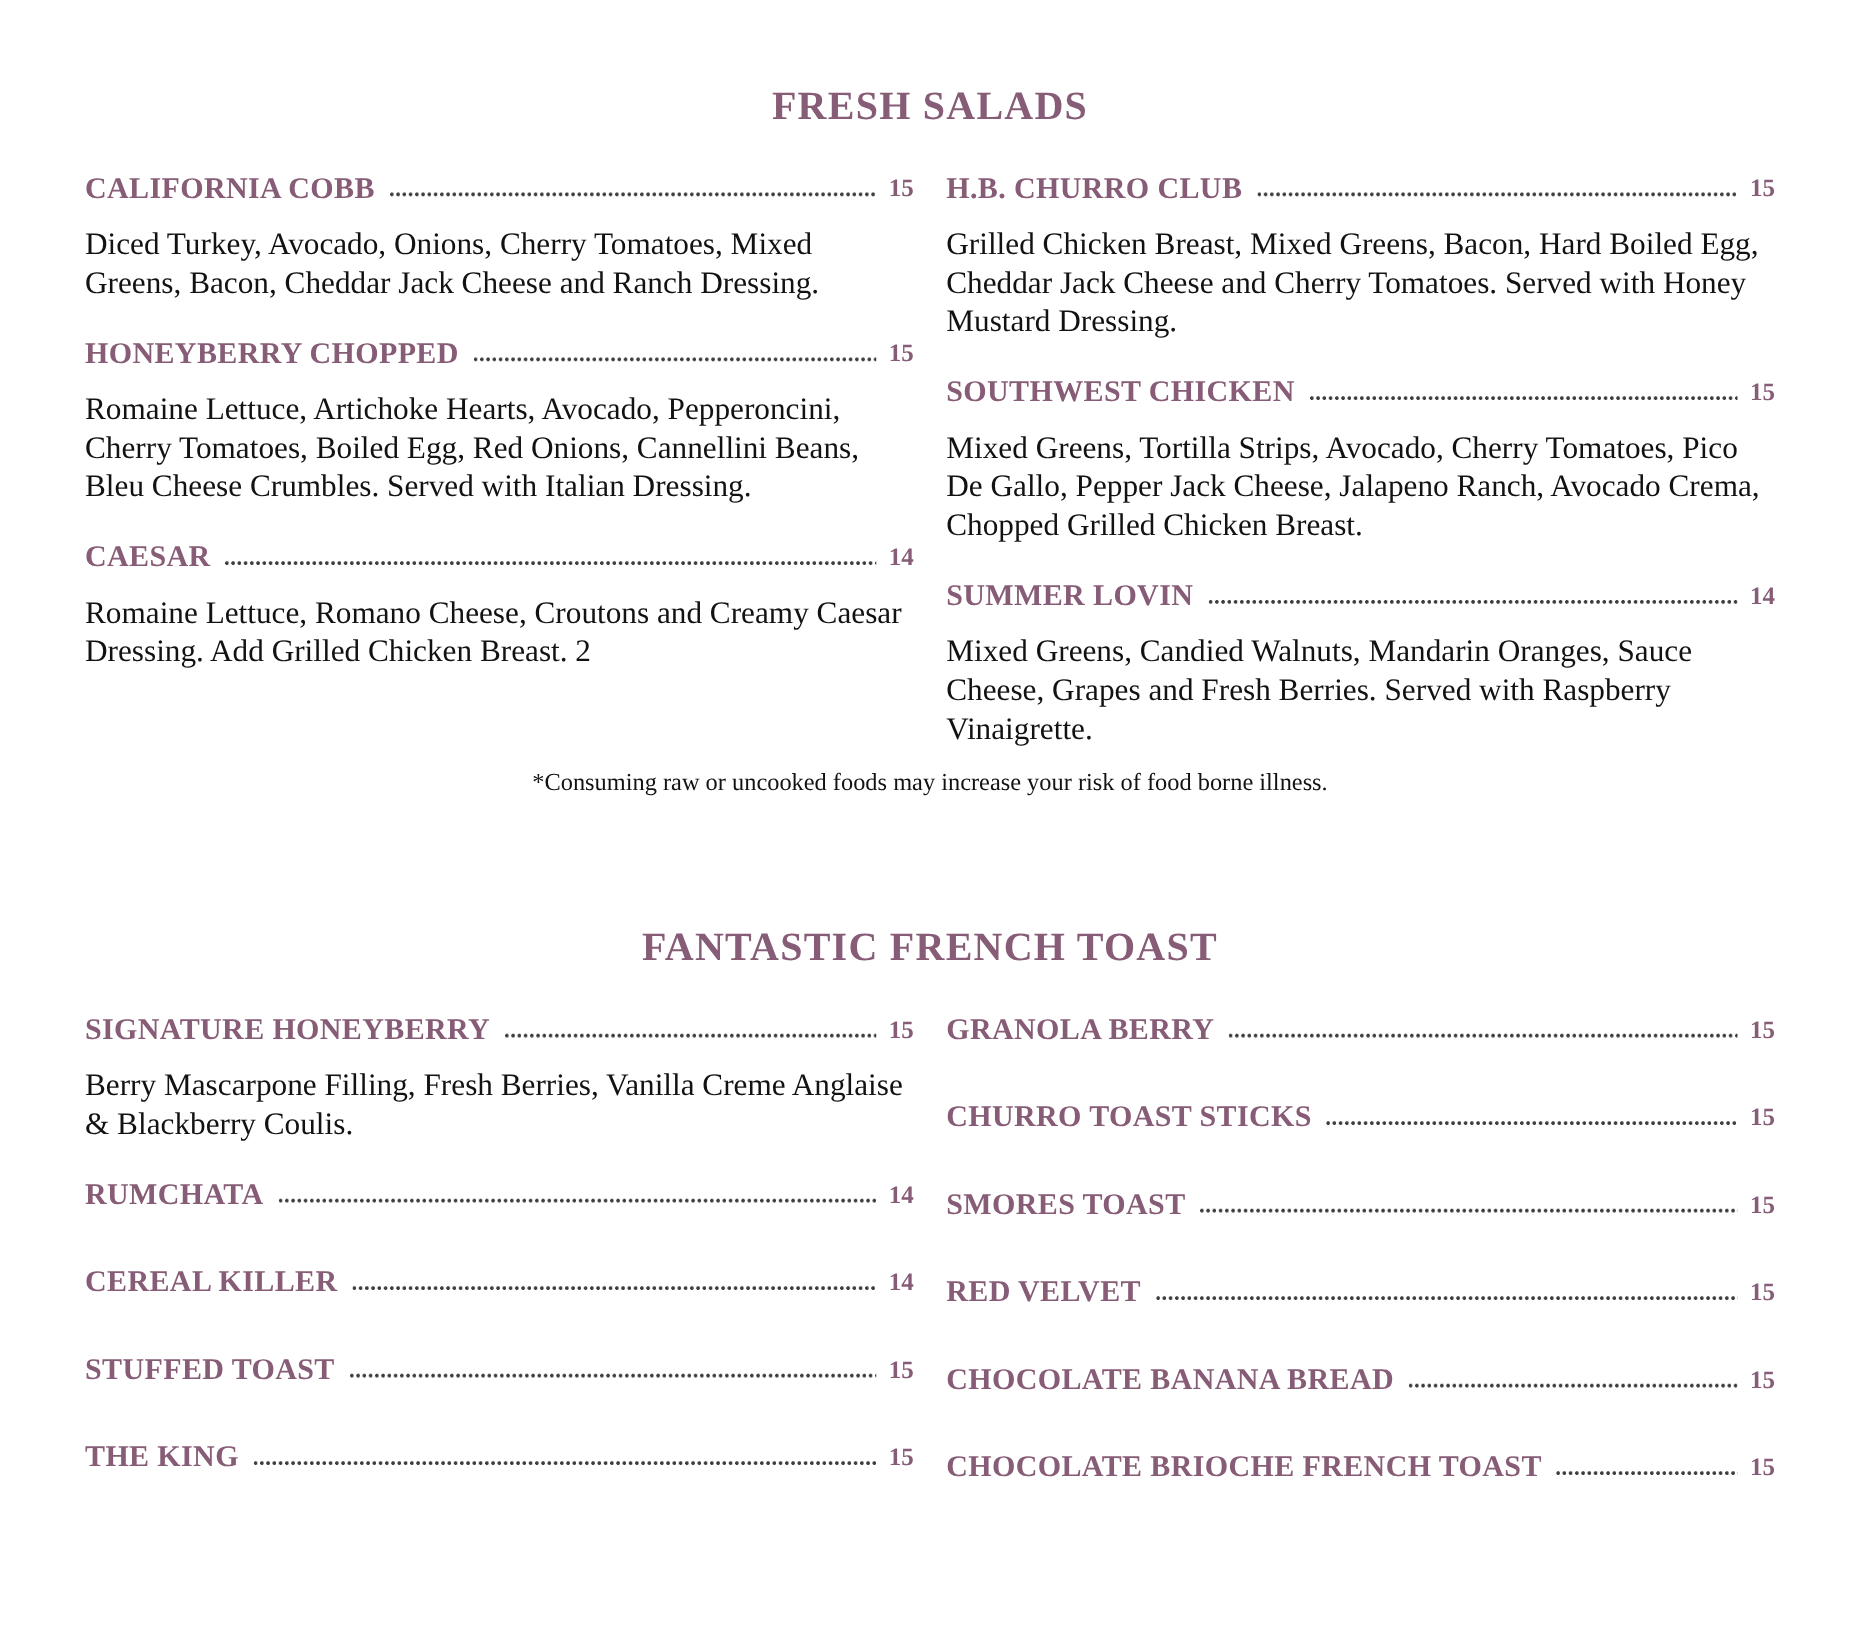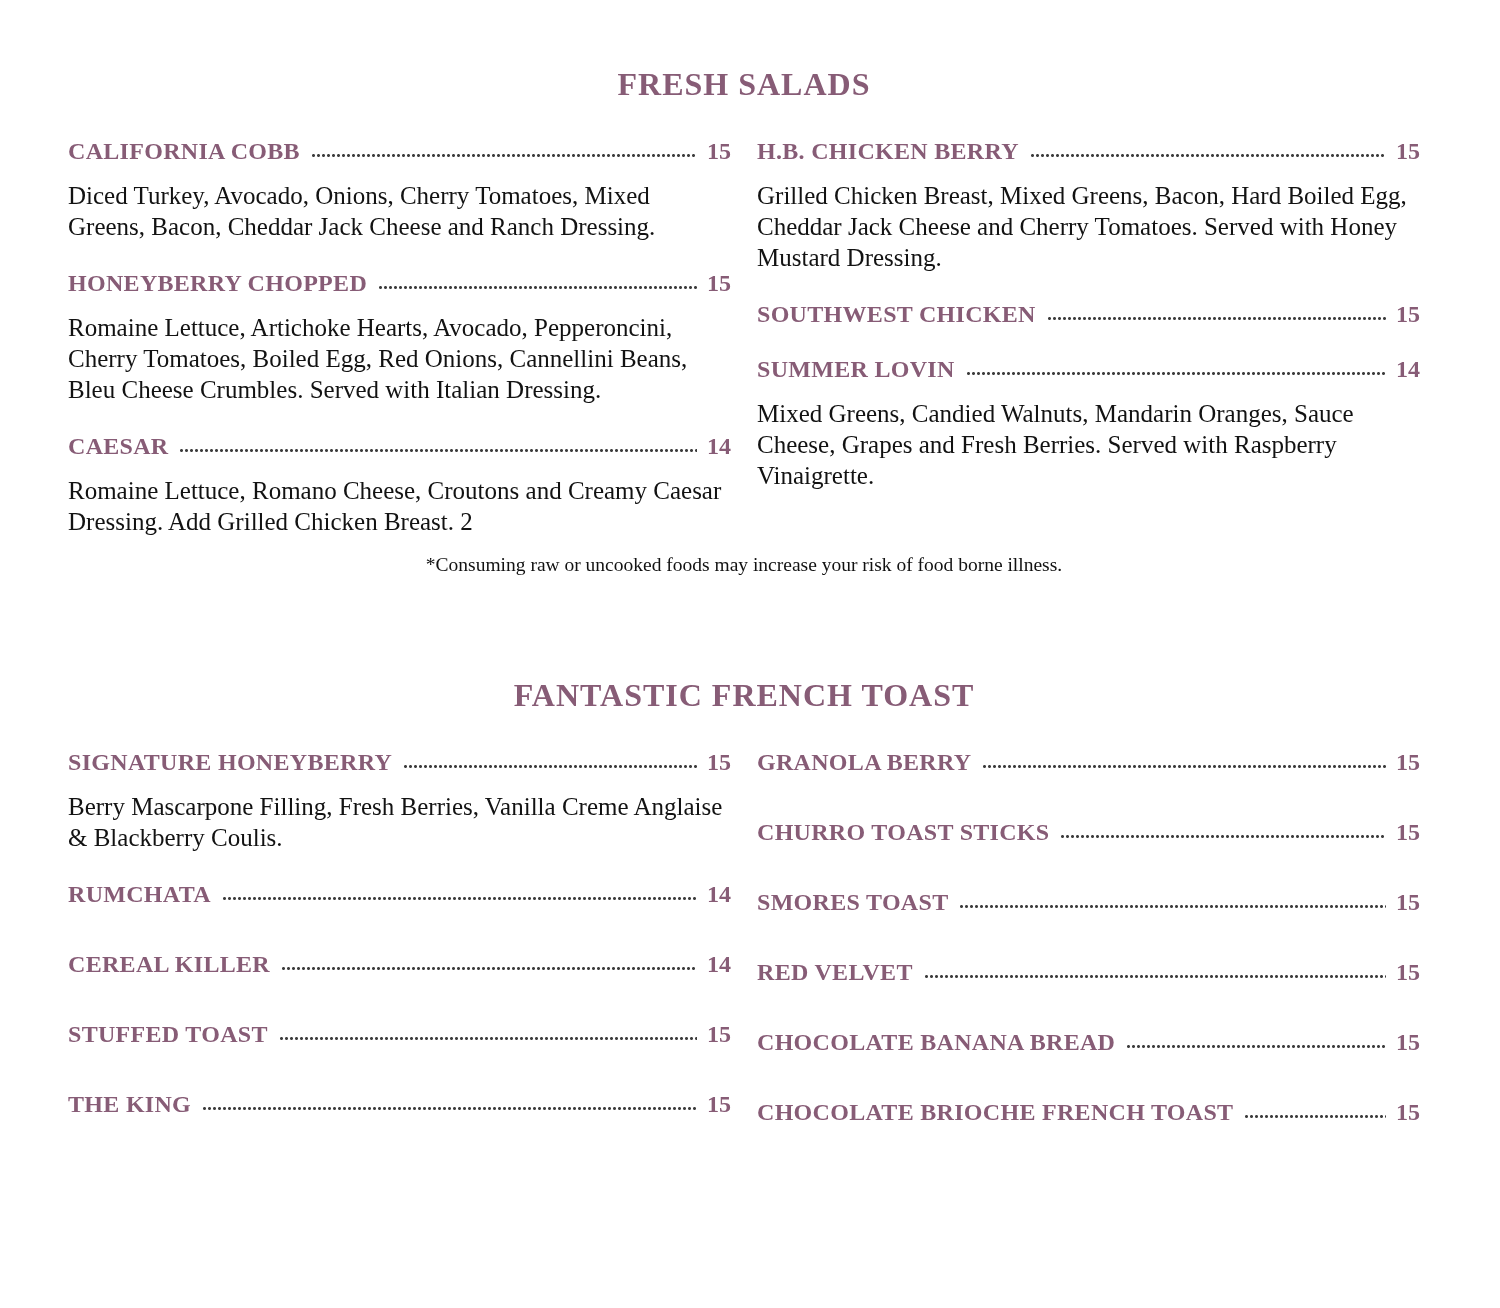--- a/index.html
+++ b/index.html
@@ -28,21 +28,21 @@
   .col{min-width:0;}
   .item{margin-bottom:42px;}
   .item.has-desc{margin-bottom:27px;}
   .col > .item:last-child{margin-bottom:0;}
   .item-row{display:flex;align-items:flex-end;height:28px;}
   .item-name{
     font-weight:bold;font-size:24px;line-height:28px;
     letter-spacing:0.3px;color:var(--accent);white-space:nowrap;
   }
   .item-price{
-    font-weight:bold;font-size:24px;line-height:28px;
+    font-weight:bold;font-size:20px;line-height:28px;
     color:var(--accent);text-align:right;
   }
   .leader{
     flex:1;height:3px;margin:0 10px 8px 12px;
     background-image:radial-gradient(circle at 1.5px 1.5px,var(--leader-dots) 1.2px,transparent 1.7px);
     background-size:5px 3px;background-repeat:repeat-x;
   }
   .item-desc{
     font-size:25px;line-height:31px;
     color:var(--body-text);
@@ -90,33 +90,34 @@
             <span class="item-price">14</span>
           </div>
           <p class="item-desc">Romaine Lettuce, Romano Cheese, Croutons and Creamy Caesar Dressing. Add Grilled Chicken Breast. 2</p>
         </div>
 
       </div>
       <div class="col">
 
         <div class="item has-desc">
           <div class="item-row">
-            <span class="item-name">H.B. CHICKEN BERRY</span>
+            <span class="item-name">H.B. CHURRO CLUB</span>
             <span class="leader"></span>
             <span class="item-price">15</span>
           </div>
           <p class="item-desc">Grilled Chicken Breast, Mixed Greens, Bacon, Hard Boiled Egg, Cheddar Jack Cheese and Cherry Tomatoes. Served with Honey Mustard Dressing.</p>
         </div>
 
         <div class="item has-desc">
           <div class="item-row">
             <span class="item-name">SOUTHWEST CHICKEN</span>
             <span class="leader"></span>
             <span class="item-price">15</span>
           </div>
+          <p class="item-desc">Mixed Greens, Tortilla Strips, Avocado, Cherry Tomatoes, Pico De Gallo, Pepper Jack Cheese, Jalapeno Ranch, Avocado Crema, Chopped Grilled Chicken Breast.</p>
         </div>
 
         <div class="item has-desc">
           <div class="item-row">
             <span class="item-name">SUMMER LOVIN</span>
             <span class="leader"></span>
             <span class="item-price">14</span>
           </div>
           <p class="item-desc">Mixed Greens, Candied Walnuts, Mandarin Oranges, Sauce Cheese, Grapes and Fresh Berries. Served with Raspberry Vinaigrette.</p>
         </div>

